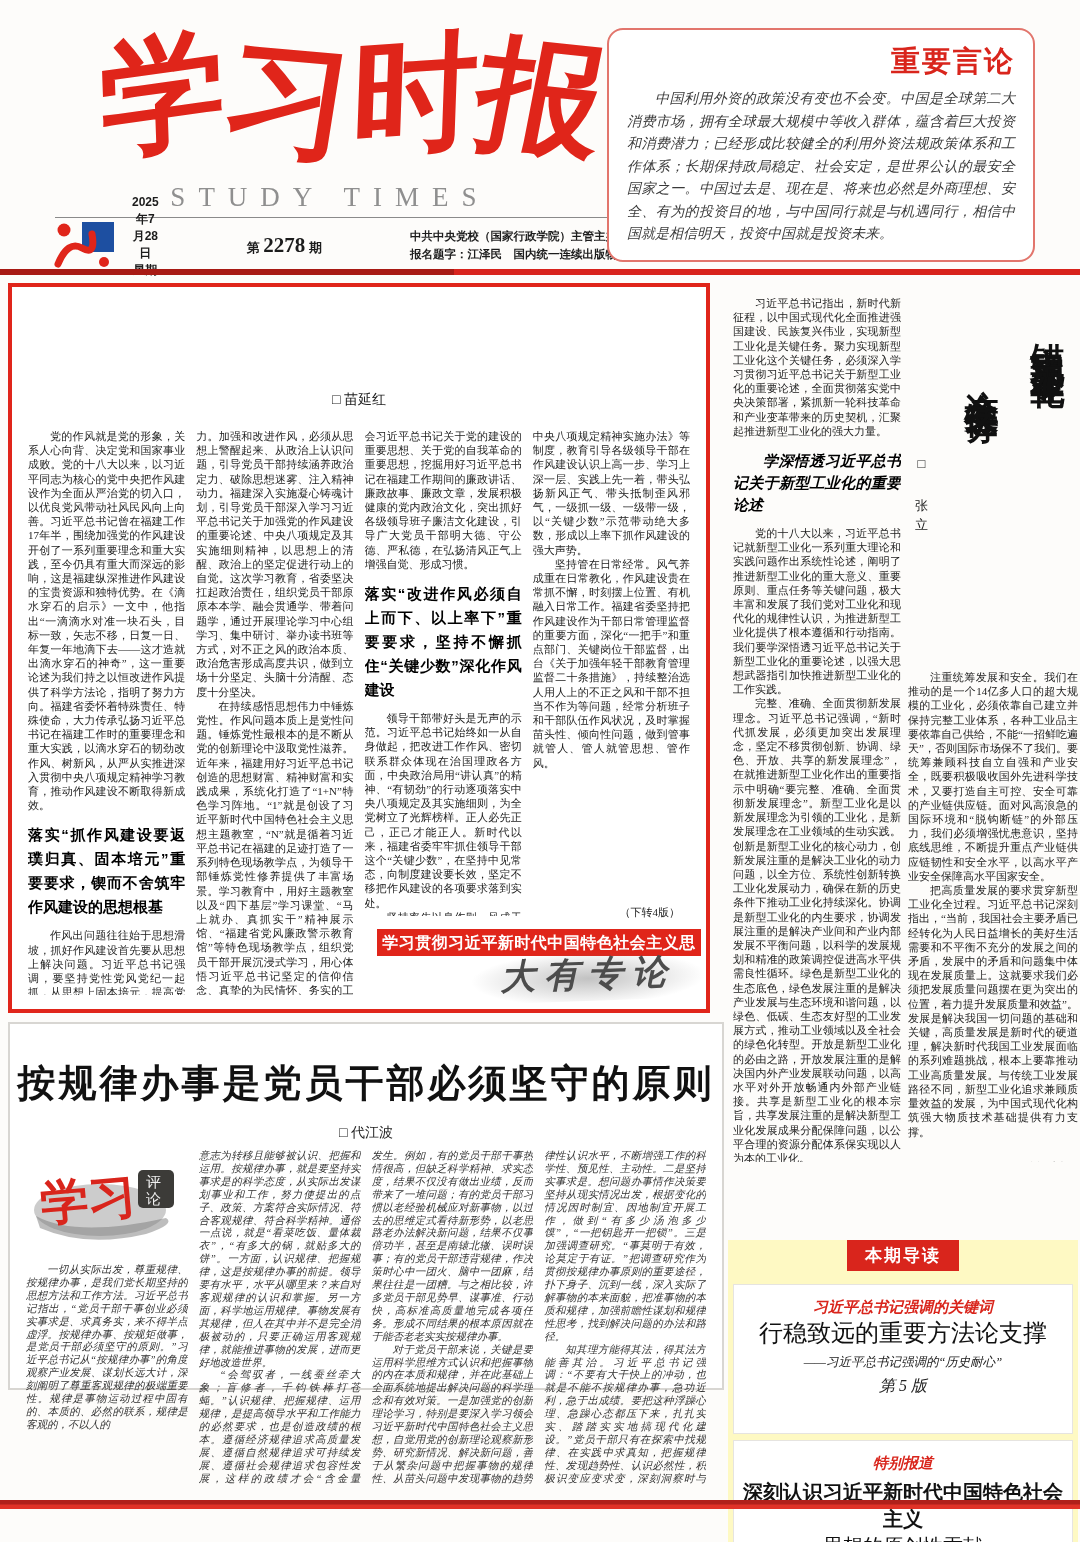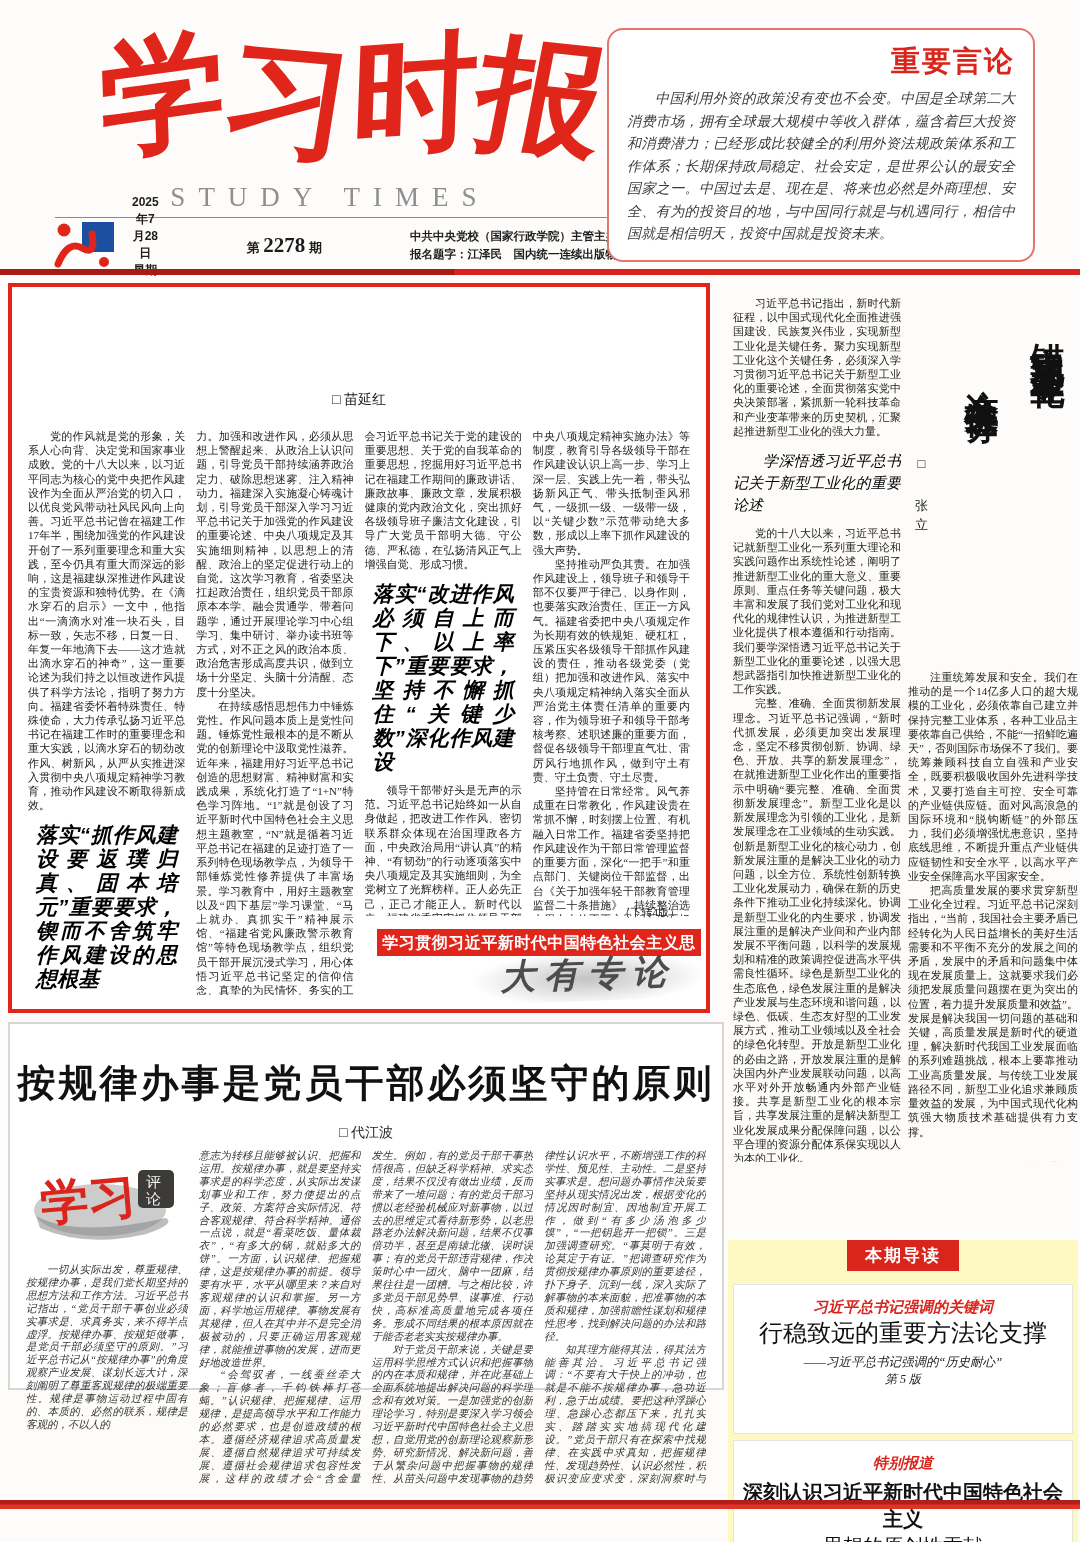--- a/index.html
+++ b/index.html
@@ -43,37 +43,37 @@
   .mainbox{position:absolute;left:8px;top:283px;width:702px;height:730px;background:#fff;
            border:4px solid #e0251a;box-sizing:border-box;}
   .mainbox .hl{position:absolute;left:0;right:0;top:28px;text-align:center;font-size:42px;
                font-weight:bold;letter-spacing:3px;color:#111;}
   .mainbox .au{position:absolute;left:0;right:0;top:104px;text-align:center;font-size:14px;color:#222;}
   .cols{position:absolute;left:16px;right:16px;top:142px;height:566px;display:flex;gap:11px;}
   .col{flex:1;overflow:hidden;font-size:11px;line-height:14.2px;text-align:justify;}
   .col.short{height:487px;}
   .col p{margin:0;text-indent:2em;}
   .col p.cont{text-indent:0;}
-  .col h3{margin:11px 8px 9px;font-size:21px;line-height:24px;font-weight:bold;text-indent:0;
-          font-family:"Liberation Sans","DejaVu Sans",sans-serif;color:#000;font-style:italic;}
+  .col h3{margin:11px 0 9px;font-size:15px;line-height:24px;font-weight:bold;text-indent:0;
+          font-family:"Liberation Sans","DejaVu Sans",sans-serif;color:#000;}
   .turn4{position:absolute;right:26px;top:618px;font-size:11px;}
   .banner{position:absolute;left:365px;top:642px;width:324px;height:27px;background:#e0251a;
           color:#fff;font-weight:bold;font-size:16px;line-height:27px;text-align:center;
           font-family:"Liberation Sans",sans-serif;letter-spacing:0.5px;}
   .callig{position:absolute;left:458px;top:664px;width:236px;height:50px;text-align:center;
           font-size:35px;font-weight:bold;font-style:italic;color:#4c4c4c;letter-spacing:9px;
           transform:rotate(-2deg);
           background:radial-gradient(ellipse at 50% 55%, rgba(120,120,120,.45), rgba(120,120,120,0) 70%);}
 
   
   .rart{position:absolute;left:728px;top:288px;width:350px;height:880px;}
   .rcolA{position:absolute;left:5px;top:8px;width:168px;height:866px;overflow:hidden;
          font-size:11px;line-height:14.2px;text-align:justify;}
   .rcolA p,.rcolB p{margin:0;text-indent:2em;}
-  .rcolA h3{margin:12px 0 10px;font-size:15px;line-height:22px;font-weight:normal;font-style:italic;text-indent:2em;color:#000;}
+  .rcolA h3{margin:12px 0 10px;font-size:15px;line-height:22px;font-weight:bold;font-style:italic;text-indent:2em;color:#000;}
   .rcolB{position:absolute;left:180px;top:8px;width:170px;height:866px;overflow:hidden;}
   .rtitle{position:relative;height:374px;}
   .vline1{position:absolute;right:8px;top:20px;writing-mode:vertical-rl;font-size:34px;font-weight:bold;
           letter-spacing:4px;color:#111;}
   .vline2{position:absolute;right:74px;top:66px;writing-mode:vertical-rl;font-size:34px;font-weight:bold;
           letter-spacing:4px;color:#111;}
   .vauthor{position:absolute;left:4px;top:160px;writing-mode:vertical-rl;font-size:13px;letter-spacing:7px;color:#222;}
   .rtext{font-size:11px;line-height:14.2px;text-align:justify;height:480px;overflow:hidden;}
   .turn5{text-align:right;font-size:14px;margin-top:10px;}
 
@@ -96,21 +96,21 @@
           font-family:"Liberation Sans",sans-serif;white-space:nowrap;}
   .gitem{position:absolute;left:5px;right:5px;background:#fff;border:1px solid #e6e4e0;text-align:center;}
   .gitem1{top:44px;height:148px;}
   .gitem2{top:200px;height:134px;}
   .gkick{margin-top:13px;color:#d9251c;font-size:15px;font-style:italic;font-weight:bold;}
   .gt1{font-size:24px;font-weight:bold;line-height:32px;margin-top:6px;color:#111;}
   .gt2{font-size:24px;font-weight:normal;line-height:32px;color:#111;}
   .gitem2 .gt1,.gitem2 .gt2{font-size:20px;line-height:27px;}
   .gsub{font-size:12.5px;font-style:italic;margin-top:5px;color:#222;}
   .gitem2 .gsub{font-size:11px;}
-  .gpage{font-size:12px;font-style:italic;color:#222;}
+  .gpage{font-size:16px;font-style:italic;margin-top:5px;color:#222;}
 
   .bottomrule{position:absolute;left:0;top:1500px;width:1080px;height:9px;
               background:linear-gradient(180deg,#b0201a 0 45%,#e03227 55% 100%);}
 </style>
 </head>
 <body>
 
 <div class="page">
 
   <div class="mast">
@@ -171,21 +171,20 @@
 
       </div>
       <div class="col short">
         <p class="cont">会习近平总书记关于党的建设的重要思想、关于党的自我革命的重要思想，挖掘用好习近平总书记在福建工作期间的廉政讲话、廉政故事、廉政文章，发展积极健康的党内政治文化，突出抓好各级领导班子廉洁文化建设，引导广大党员干部明大德、守公德、严私德，在弘扬清风正气上增强自觉、形成习惯。</p>
         <h3>落实“改进作风必须自上而下、以上率下”重要要求，坚持不懈抓住“关键少数”深化作风建设</h3>
         <p>领导干部带好头是无声的示范。习近平总书记始终如一从自身做起，把改进工作作风、密切联系群众体现在治国理政各方面，中央政治局用“讲认真”的精神、“有韧劲”的行动逐项落实中央八项规定及其实施细则，为全党树立了光辉榜样。正人必先正己，正己才能正人。新时代以来，福建省委牢牢抓住领导干部这个“关键少数”，在坚持中见常态，向制度建设要长效，坚定不移把作风建设的各项要求落到实处。</p>
         <p>坚持率先以身作则。风成于上，俗化于下。领导干部是作风建设的风向标和领头雁，直接关系党内风气和政治生态。福建省委坚持从自身抓起、自身严起，先后制定出台《中共福建省委关于加强省委常委会作风建设的意见》《福建省进一步贯彻落实</p>
       </div>
       <div class="col short">
         <p class="cont">中央八项规定精神实施办法》等制度，教育引导各级领导干部在作风建设认识上高一步、学习上深一层、实践上先一着，带头弘扬新风正气、带头抵制歪风邪气，一级抓一级、一级带一级，以“关键少数”示范带动绝大多数，形成以上率下抓作风建设的强大声势。</p>
-        <p>坚持推动严负其责。在加强作风建设上，领导班子和领导干部不仅要严于律己、以身作则，也要落实政治责任、匡正一方风气。福建省委把中央八项规定作为长期有效的铁规矩、硬杠杠，压紧压实各级领导干部抓作风建设的责任，推动各级党委（党组）把加强和改进作风、落实中央八项规定精神纳入落实全面从严治党主体责任清单的重要内容，作为领导班子和领导干部考核考察、述职述廉的重要方面，督促各级领导干部理直气壮、雷厉风行地抓作风，做到守土有责、守土负责、守土尽责。</p>
         <p>坚持管在日常经常。风气养成重在日常教化，作风建设贵在常抓不懈，时刻摆上位置、有机融入日常工作。福建省委坚持把作风建设作为干部日常管理监督的重要方面，深化“一把手”和重点部门、关键岗位干部监督，出台《关于加强年轻干部教育管理监督二十条措施》，持续整治选人用人上的不正之风和干部不担当不作为等问题，经常分析班子和干部队伍作风状况，及时掌握苗头性、倾向性问题，做到管事就管人、管人就管思想、管作风。</p>
       </div>
     </div>
     <div class="turn4">（下转4版）</div>
     <div class="banner">学习贯彻习近平新时代中国特色社会主义思想</div>
     <div class="callig">大有专论</div>
   </div>
 
   <div class="rart">
     <div class="rcolA">

